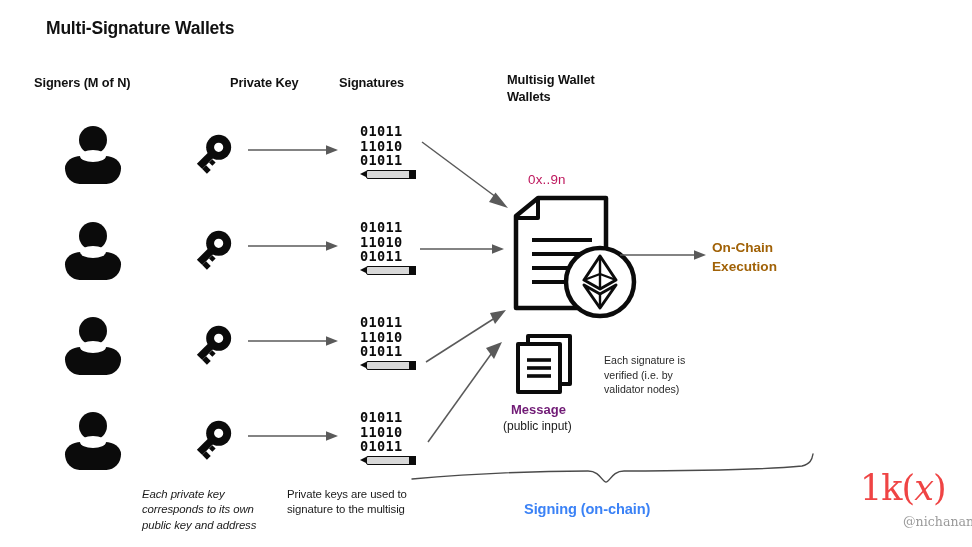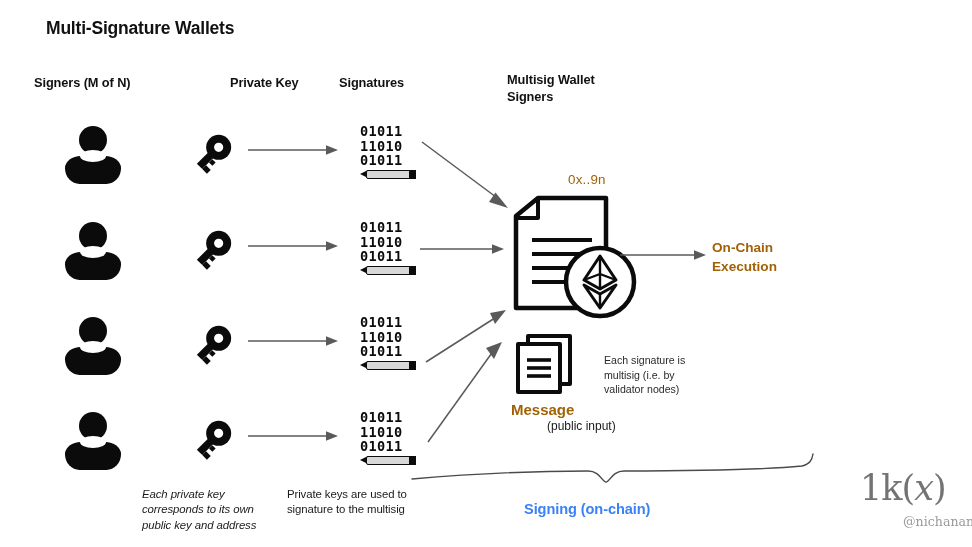--- a/index.html
+++ b/index.html
@@ -111,36 +111,35 @@
     line-height: 15.4px;
     color: #1a1a1a;
     letter-spacing: -0.1px;
   }
   .annot {
     font-size: 10.6px;
     line-height: 14.6px;
     color: #2a2a2a;
   }
   .bold-label {
-    font-size: 15px;
-    font-weight: bold;
-    color: #a16207;
+    font-size: 13px;
+    font-weight: bold;
+    color: #701a75;
     line-height: 16px;
   }
   .sub-label {
     font-size: 12px;
     color: #1a1a1a;
     line-height: 16px;
   }
   #addr-label {
     left: 528px; top: 172px;
     font-size: 13.4px;
-    color: #a16207;
+    color: #be185d;
     letter-spacing: 0.2px;
-    margin-left: 40px;
   }
   #onchain {
     left: 712px; top: 238px;
     font-size: 13.6px;
     font-weight: bold;
     line-height: 19px;
     color: #a16207;
     width: 110px;
   }
   #signing-label {
@@ -149,21 +148,21 @@
     font-weight: bold;
     color: #3b82f6;
     letter-spacing: -0.1px;
   }
 
   
   #wm-logo {
     left: 860px; top: 468px;
     font-family: "DejaVu Serif", serif;
     font-size: 35px;
-    color: #737373;
+    color: #ef4444;
     letter-spacing: -1px;
   }
   #wm-logo .ital { font-style: italic; }
   #wm-handle {
     left: 869px; top: 514px;
     font-family: "DejaVu Serif", serif;
     font-size: 12.6px;
     color: #9a9a9a;
     margin-left: 34px;
   }
@@ -175,21 +174,21 @@
 
 <div id="page">
 
   <div class="abs" id="title">Multi-Signature Wallets</div>
 
   <div class="abs col-header" id="hdr-signers">Signers (M of N)</div>
   <div class="abs col-header" id="hdr-key">Private Key</div>
   <div class="abs col-header" id="hdr-sig">Signatures</div>
   <div class="abs col-header" id="hdr-contract">
     <div>Multisig Wallet</div>
-    <div>Signers</div>
+    <div>Wallets</div>
   </div>
 
   <div class="abs person" style="left:64px; top:126px;">
     <div class="head"></div>
     <div class="body"></div>
     <div class="notch"></div>
   </div>
   <div class="abs person" style="left:64px; top:222px;">
     <div class="head"></div>
     <div class="body"></div>
@@ -383,25 +382,25 @@
       <path d="M4,12 L46,12 L46,60 L4,60 Z" fill="#ffffff" stroke="#0b0b0b" stroke-width="4" stroke-linejoin="round"></path>
       <g stroke="#0b0b0b" stroke-width="3.6">
         <line x1="13" y1="28" x2="37" y2="28"></line>
         <line x1="13" y1="36" x2="37" y2="36"></line>
         <line x1="13" y1="44" x2="37" y2="44"></line>
       </g>
     </svg>
   </div>
 
   <div class="abs bold-label" style="left:511px; top:402px;">Message</div>
-  <div class="abs sub-label" style="left:503px; top:418px;margin-left:44px;">(public input)</div>
+  <div class="abs sub-label" style="left:503px; top:418px;">(public input)</div>
 
   <div class="abs annot" style="left:604px; top:341px; width:118px;margin-top:12px;">
     <div>Each signature is</div>
-    <div>multisig (i.e. by</div>
+    <div>verified (i.e. by</div>
     <div>validator nodes)</div>
   </div>
 
   <div class="abs caption" style="left:142px; top:487px; width:150px;font-style:italic;">
     <div>Each private key</div>
     <div>corresponds to its own</div>
     <div>public key and address</div>
   </div>
   <div class="abs caption" style="left:287px; top:487px; width:160px;">
     <div>Private keys are used to</div>

